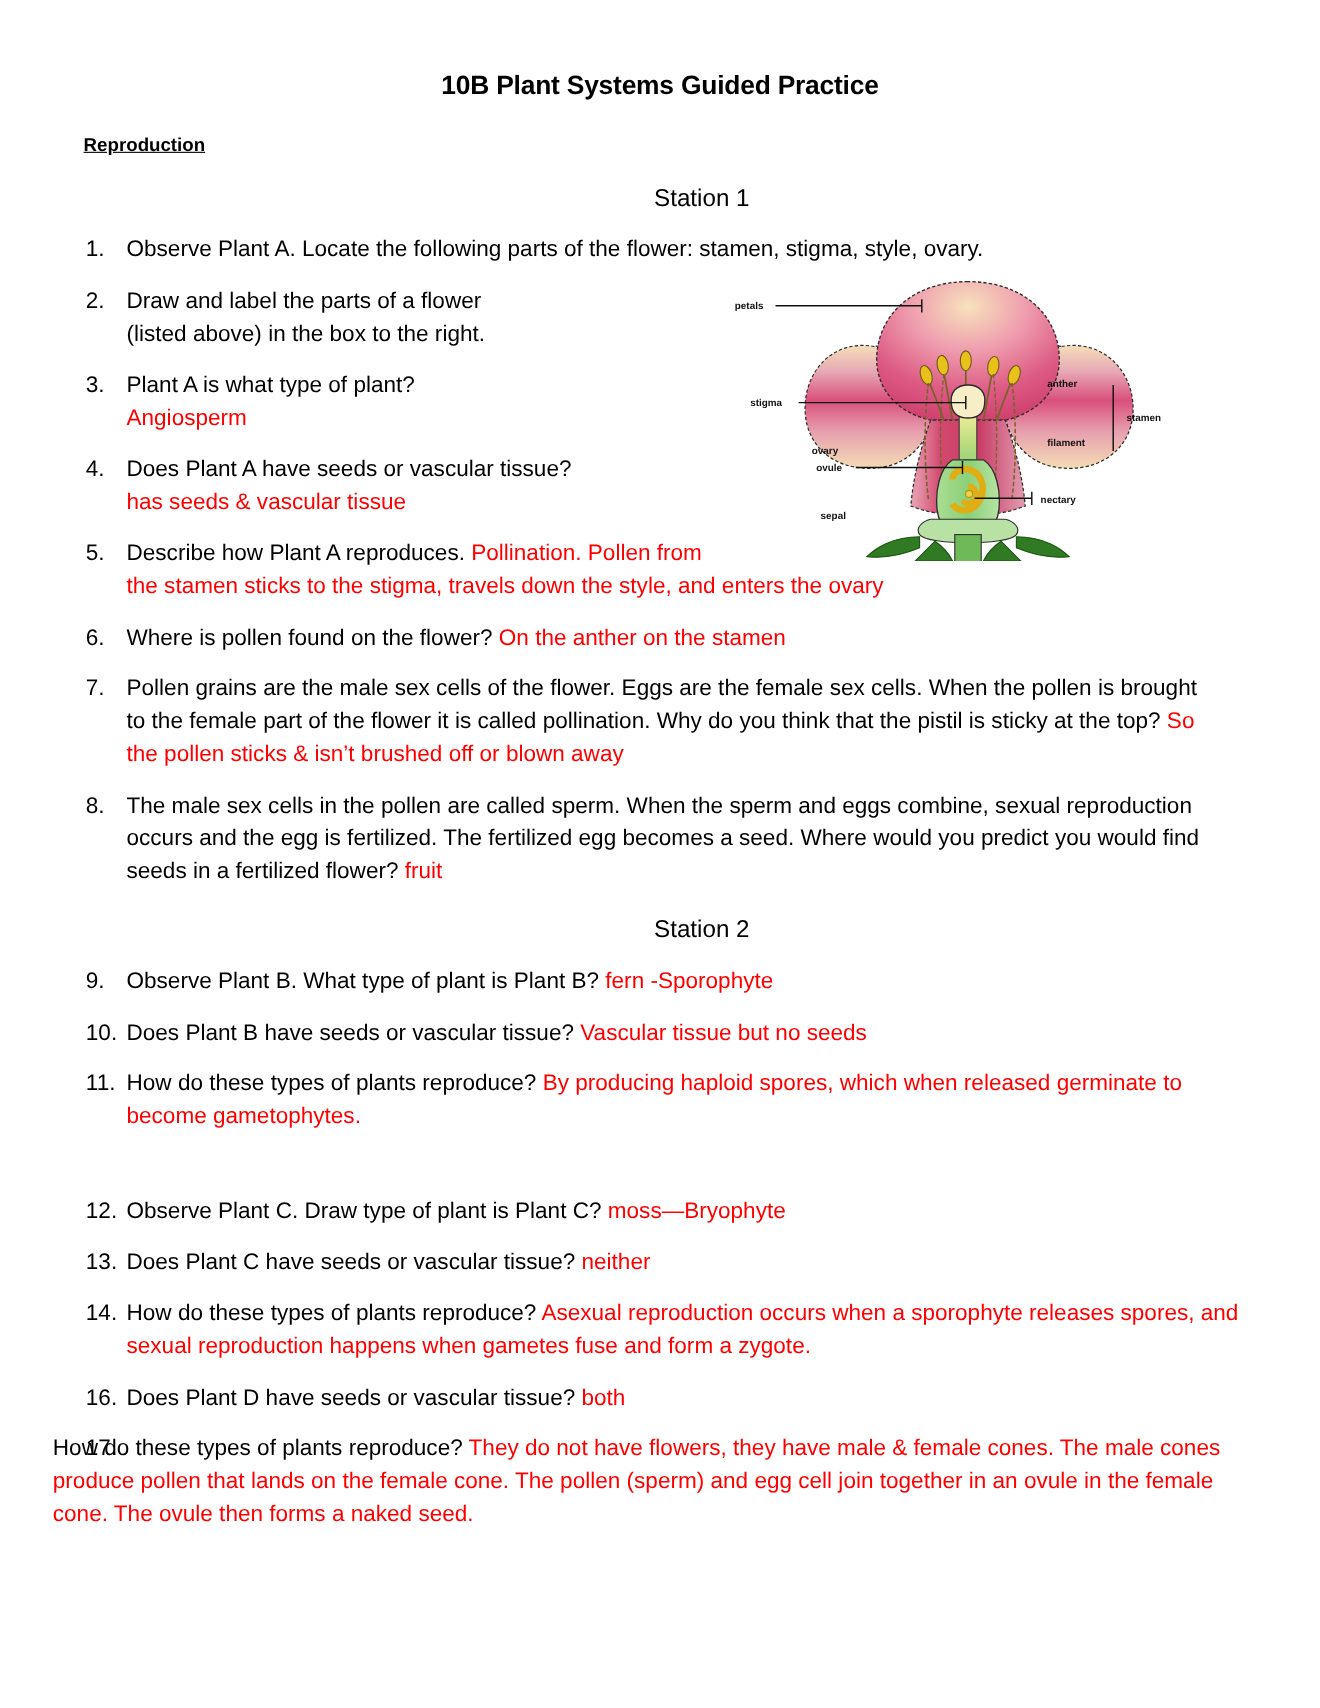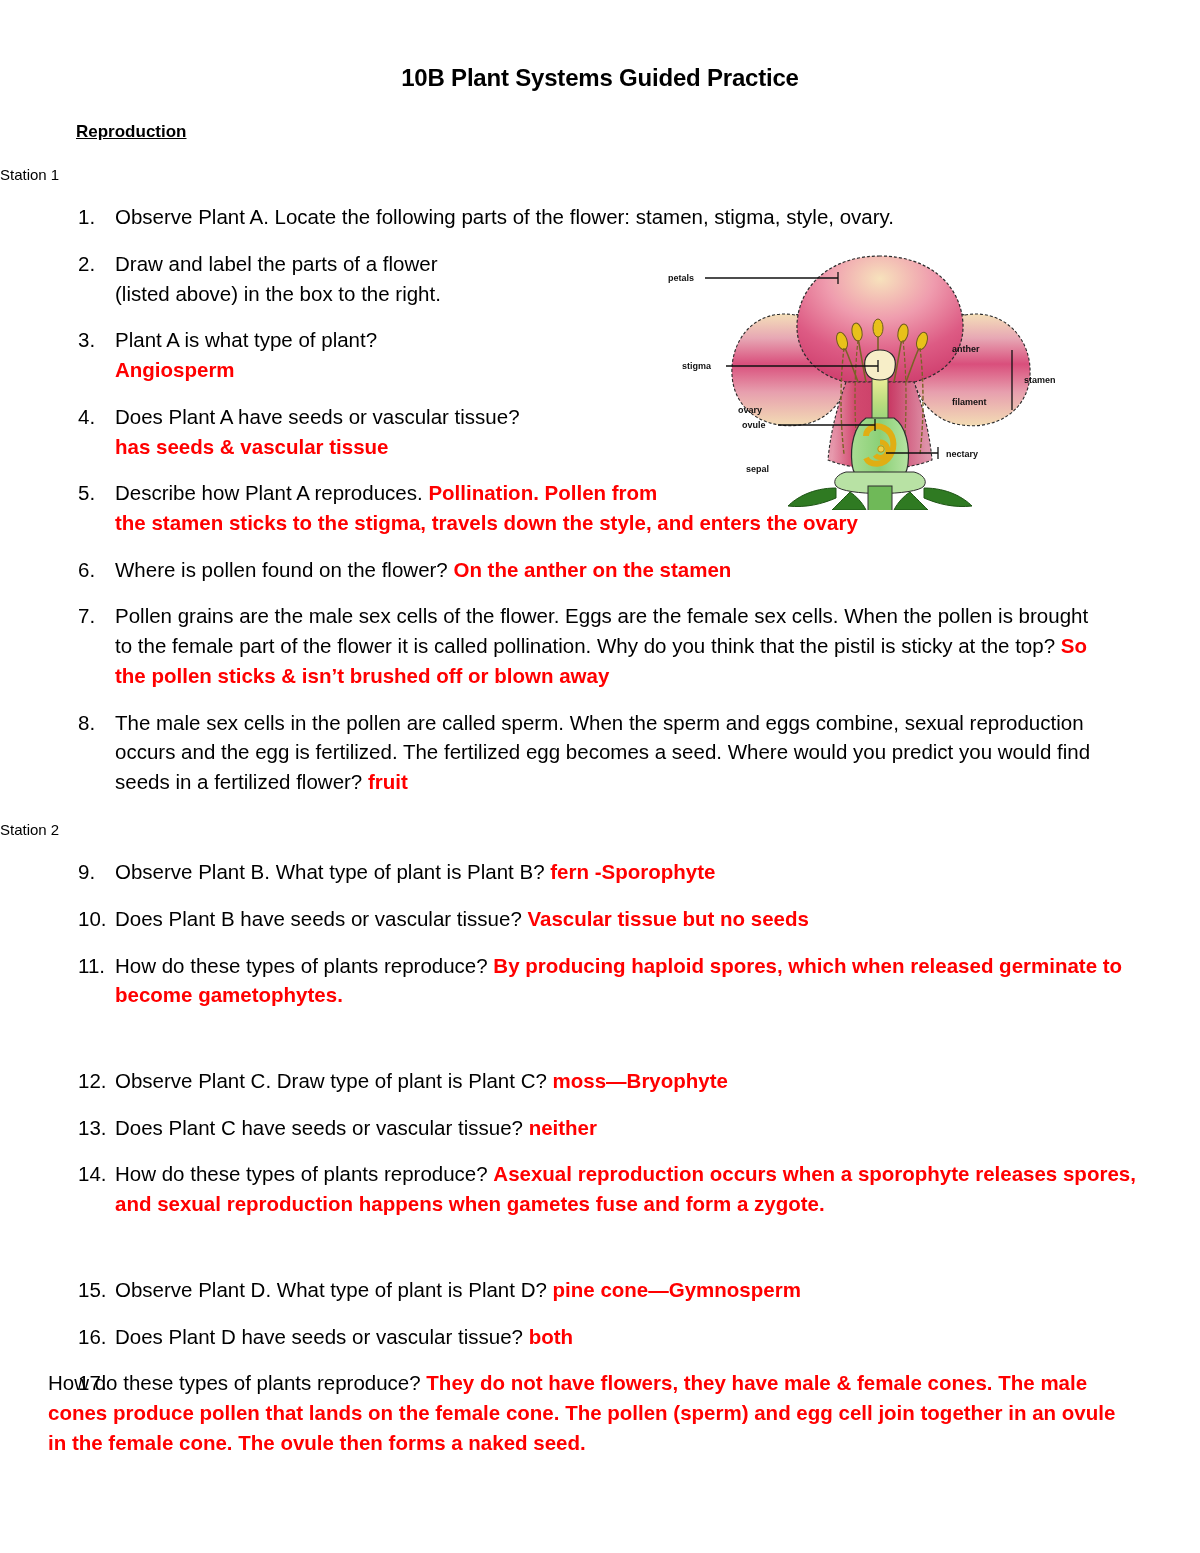--- a/index.html
+++ b/index.html
@@ -31,23 +31,25 @@
   }
   .section-heading {
     font-size: 17px;
     font-weight: bold;
     text-decoration: underline;
     margin: 0;
     padding-left: 76px;
     padding-top: 30px;
   }
   .station-label {
-    font-size: 15px;
+    font-size: 22px;
+    padding-left: 76px;
     padding-top: 22px;
     line-height: 1.42;
+    text-align: center;
   }
   ol.qlist {
     list-style: none;
     margin: 0;
     padding: 0;
   }
   li.q {
     position: relative;
     font-size: 20.5px;
     line-height: 1.45;
@@ -69,21 +71,21 @@
     padding-left: 115px;
   }
   li.q.wide .num {
     left: 78px;
   }
   li.q.spaced {
     margin-top: 56px;
   }
   .ans {
     color: #FF0000;
-    font-weight: bold;
+    font-weight: normal;
   }
   .brk { display: block; }
   
   .figure {
     position: absolute;
     left: 660px;
     top: 250px;
     width: 440px;
     height: 260px;
   }
@@ -286,23 +288,20 @@
     </li>
 
     <li class="q wide">
       <span class="num">13.</span><span>Does Plant C have seeds or vascular tissue? </span><span class="ans">neither</span>
     </li>
 
     <li class="q wide" style="padding-right:60px;">
       <span class="num">14.</span><span>How do these types of plants reproduce? </span><span class="ans">Asexual reproduction occurs when a sporophyte releases spores, and sexual reproduction happens when gametes fuse and form a zygote.</span>
     </li>
 
-    <li class="q wide spaced">
-      <span class="num">15.</span><span>Observe Plant D. What type of plant is Plant D? </span><span class="ans">pine cone—Gymnosperm</span>
-    </li>
 
     <li class="q wide">
       <span class="num">16.</span><span>Does Plant D have seeds or vascular tissue? </span><span class="ans">both</span>
     </li>
 
     <li class="q wide" style="padding-right:68px;padding-left:48px;">
       <span class="num">17.</span><span>How do these types of plants reproduce? </span><span class="ans">They do not have flowers, they have male &amp; female cones. The male cones produce pollen that lands on the female cone. The pollen (sperm) and egg cell join together in an ovule in the female cone. The ovule then forms a naked seed.</span>
     </li>
   </ol>
 

